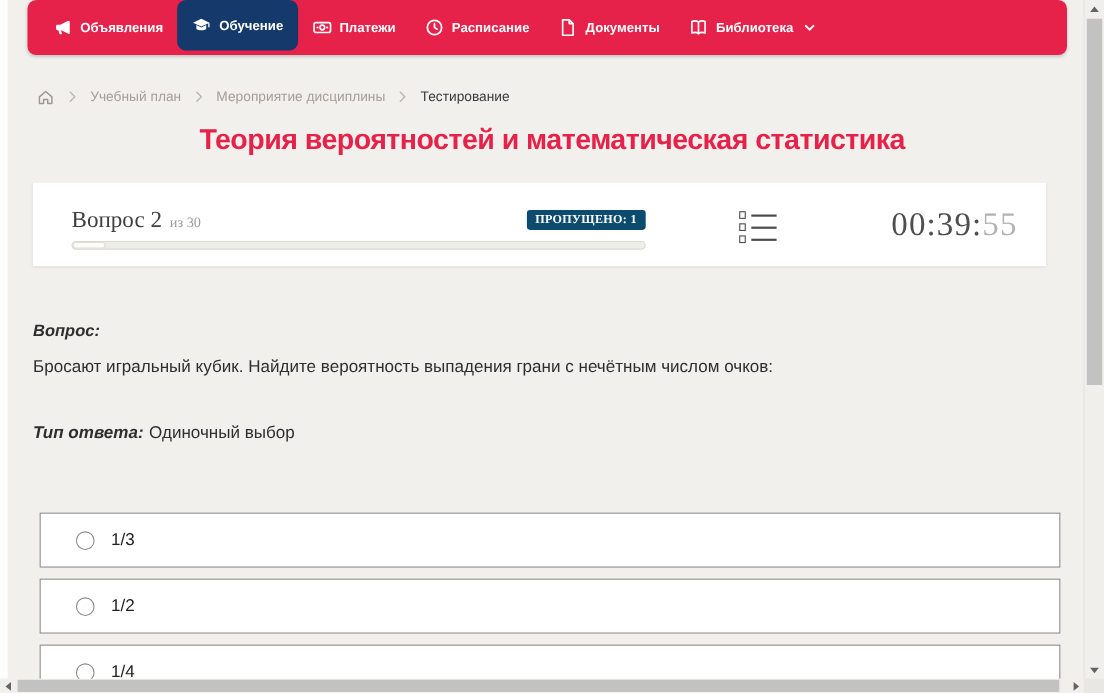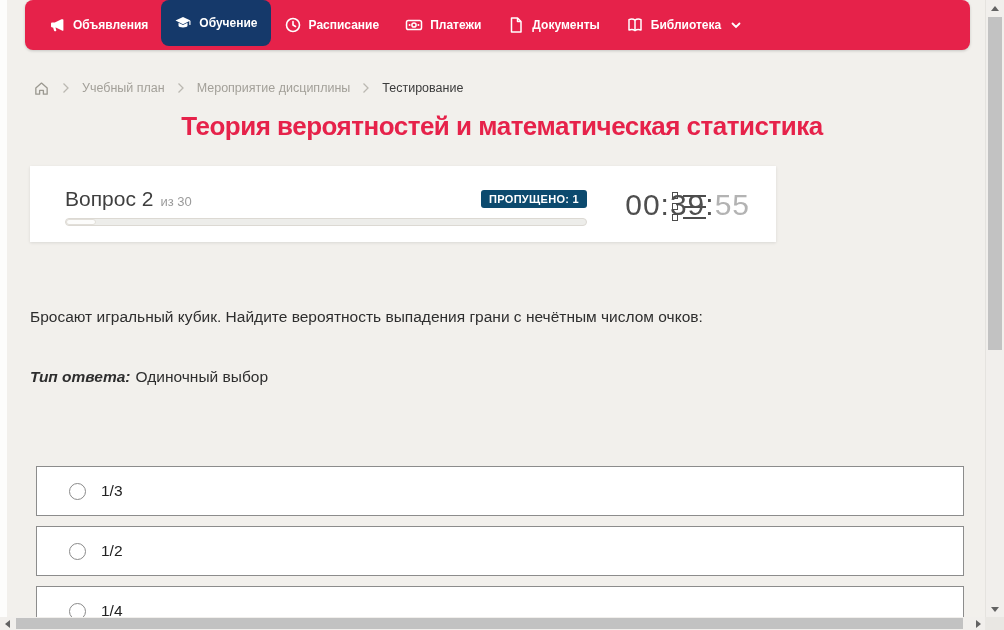--- a/index.html
+++ b/index.html
@@ -24,22 +24,22 @@
   .crumb { color:#a3a099; cursor:pointer; }
   .crumb.current { color:#3b3b3b; cursor:default; }
   .crumb-sep { display:inline-flex; width:8px; height:12px; }
   .home-link { display:inline-flex; width:17px; height:17px; cursor:pointer; }
 
   
   .page-title { position:absolute; left:0; top:111px; width:1004px; text-align:center;
     color:#e6224a; font-size:26px; font-weight:bold; letter-spacing:-0.5px; }
 
   
-  .question-card { position:absolute; left:30px; top:166px; width:746px; height:76px;
-    background:#fff; box-shadow:0 1px 3px rgba(0,0,0,.10); }
+  .question-card { position:absolute; left:30px; top:166px; width:921px; height:76px;
+    background:#fff; box-shadow:0 1px 3px rgba(0,0,0,.10);font-family:Liberation Serif, serif; }
   .qp-left { position:absolute; left:35px; top:21px; width:522px; }
   .qp-row { display:flex; align-items:center; }
   .q-num { font-size:21px; color:#3f3f3f; }
   .q-total { font-size:13px; color:#9b9b9b; margin-left:7px; position:relative; top:2px; }
   .badge { margin-left:auto; background:#0c4a6e; color:#fff; font-size:11px; font-weight:bold;
     letter-spacing:.3px; padding:3px 8px; border-radius:3px; }
   .progress { margin-top:7px; height:8px; border-radius:4px; background:#ededea;
     border:1px solid #dcd9d3; position:relative; }
   .progress-thumb { position:absolute; left:0; top:0; height:6px; width:30px;
     background:#fcfcfb; border:1px solid #e2dfd9; border-radius:3px; }
@@ -110,36 +110,36 @@
         <svg viewBox="0 0 18 18" fill="#fff">
             <path d="M9 3 1.5 6.6 9 10.2l7.5-3.6L9 3Z"></path>
             <path d="M4.5 8.8v3c0 .9 2 1.7 4.5 1.7s4.5-.8 4.5-1.7v-3L9 11 4.5 8.8Z"></path>
             <rect x="15.3" y="6.8" width="1.2" height="4.2" rx=".6"></rect>
           </svg>
       </span>
       <span>Обучение</span>
     </div>
     <div class="nav-item">
       <span class="nicon">
-        <svg viewBox="0 0 18 18" fill="none" stroke="#fff" stroke-width="1.6">
-            <circle cx="9" cy="9" r="6.5"></circle>
-            <path d="M9 5.5V9l2.5 1.5" stroke-linecap="round"></path>
-          </svg>
-      </span>
-      <span>Расписание</span>
-    </div>
-    <div class="nav-item">
-      <span class="nicon">
         <svg viewBox="0 0 18 18" fill="none" stroke="#fff" stroke-width="1.5">
             <rect x="1.5" y="4.5" width="15" height="9" rx="1.8"></rect>
             <circle cx="9" cy="9" r="2.1"></circle>
             <path d="M4.6 9h.01M13.4 9h.01" stroke-linecap="round" stroke-width="2"></path>
           </svg>
       </span>
       <span>Платежи</span>
+    </div>
+    <div class="nav-item">
+      <span class="nicon">
+        <svg viewBox="0 0 18 18" fill="none" stroke="#fff" stroke-width="1.6">
+            <circle cx="9" cy="9" r="6.5"></circle>
+            <path d="M9 5.5V9l2.5 1.5" stroke-linecap="round"></path>
+          </svg>
+      </span>
+      <span>Расписание</span>
     </div>
     <div class="nav-item">
       <span class="nicon">
         <svg viewBox="0 0 18 18" fill="none" stroke="#fff" stroke-width="1.5" stroke-linejoin="round">
             <path d="M4.5 2h6L14 5.5V16H4.5Z"></path>
             <path d="M10.5 2v3.5H14"></path>
           </svg>
       </span>
       <span>Документы</span>
     </div>
@@ -209,20 +209,21 @@
         </div>
       <div class="qlist-row">
           <span class="qlist-sq"></span>
           <span class="qlist-ln"></span>
         </div>
     </div>
     <div class="timer"><span>00:39:</span><span class="sec">55</span></div>
   </section>
 
   <div class="q-block">
+    <p class="q-label">Вопрос:</p>
     <p class="q-text">Бросают игральный кубик. Найдите вероятность выпадения грани с нечётным числом очков:</p>
     <p class="q-type"><span class="q-type-label">Тип ответа:</span><span>Одиночный выбор</span></p>
   </div>
 
   <div class="options">
     <div class="option">
       <span class="radio"></span>
       <span class="option-label">1/3</span>
     </div>
     <div class="option">

